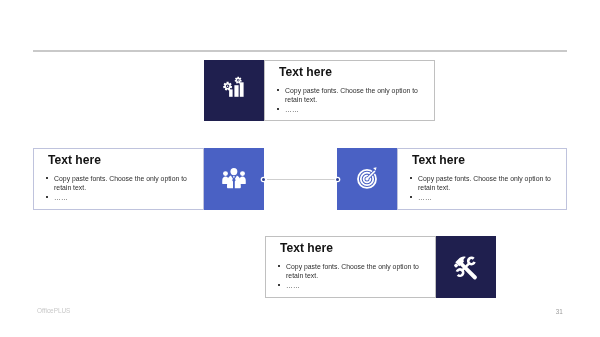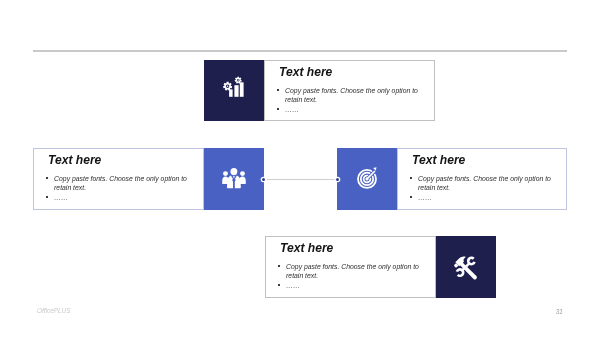--- a/index.html
+++ b/index.html
@@ -1,21 +1,21 @@
 <!DOCTYPE html>
 <html><head>
 <meta charset="utf-8">
 <style>
   html, body { margin:0; padding:0; }
   body {
     width:600px; height:337px; background:#ffffff;
     font-family:"Liberation Sans", sans-serif;
     overflow:hidden; position:relative;
   }
-  .slide { position:absolute; left:0; top:0; width:600px; height:337px;font-style:italic; }
+  .slide { position:absolute; left:0; top:0; width:600px; height:337px; }
   .top-rule { position:absolute; left:33.2px; top:50.15px; width:534px; height:1.45px; background:#c9c9c9; }
 
   .card { position:absolute; display:flex; box-sizing:border-box; }
   .card.rev { flex-direction:row-reverse; }
   .icon-box { flex:0 0 60px; position:relative; }
   .icon-box svg { display:block; position:absolute; }
   .text-box { flex:1 1 auto; background:#fff; box-sizing:border-box;
               border:1px solid #c0c0c0; padding:0; position:relative; }
 
   .card.blue .text-box { border-color:#bfc3dd; }

